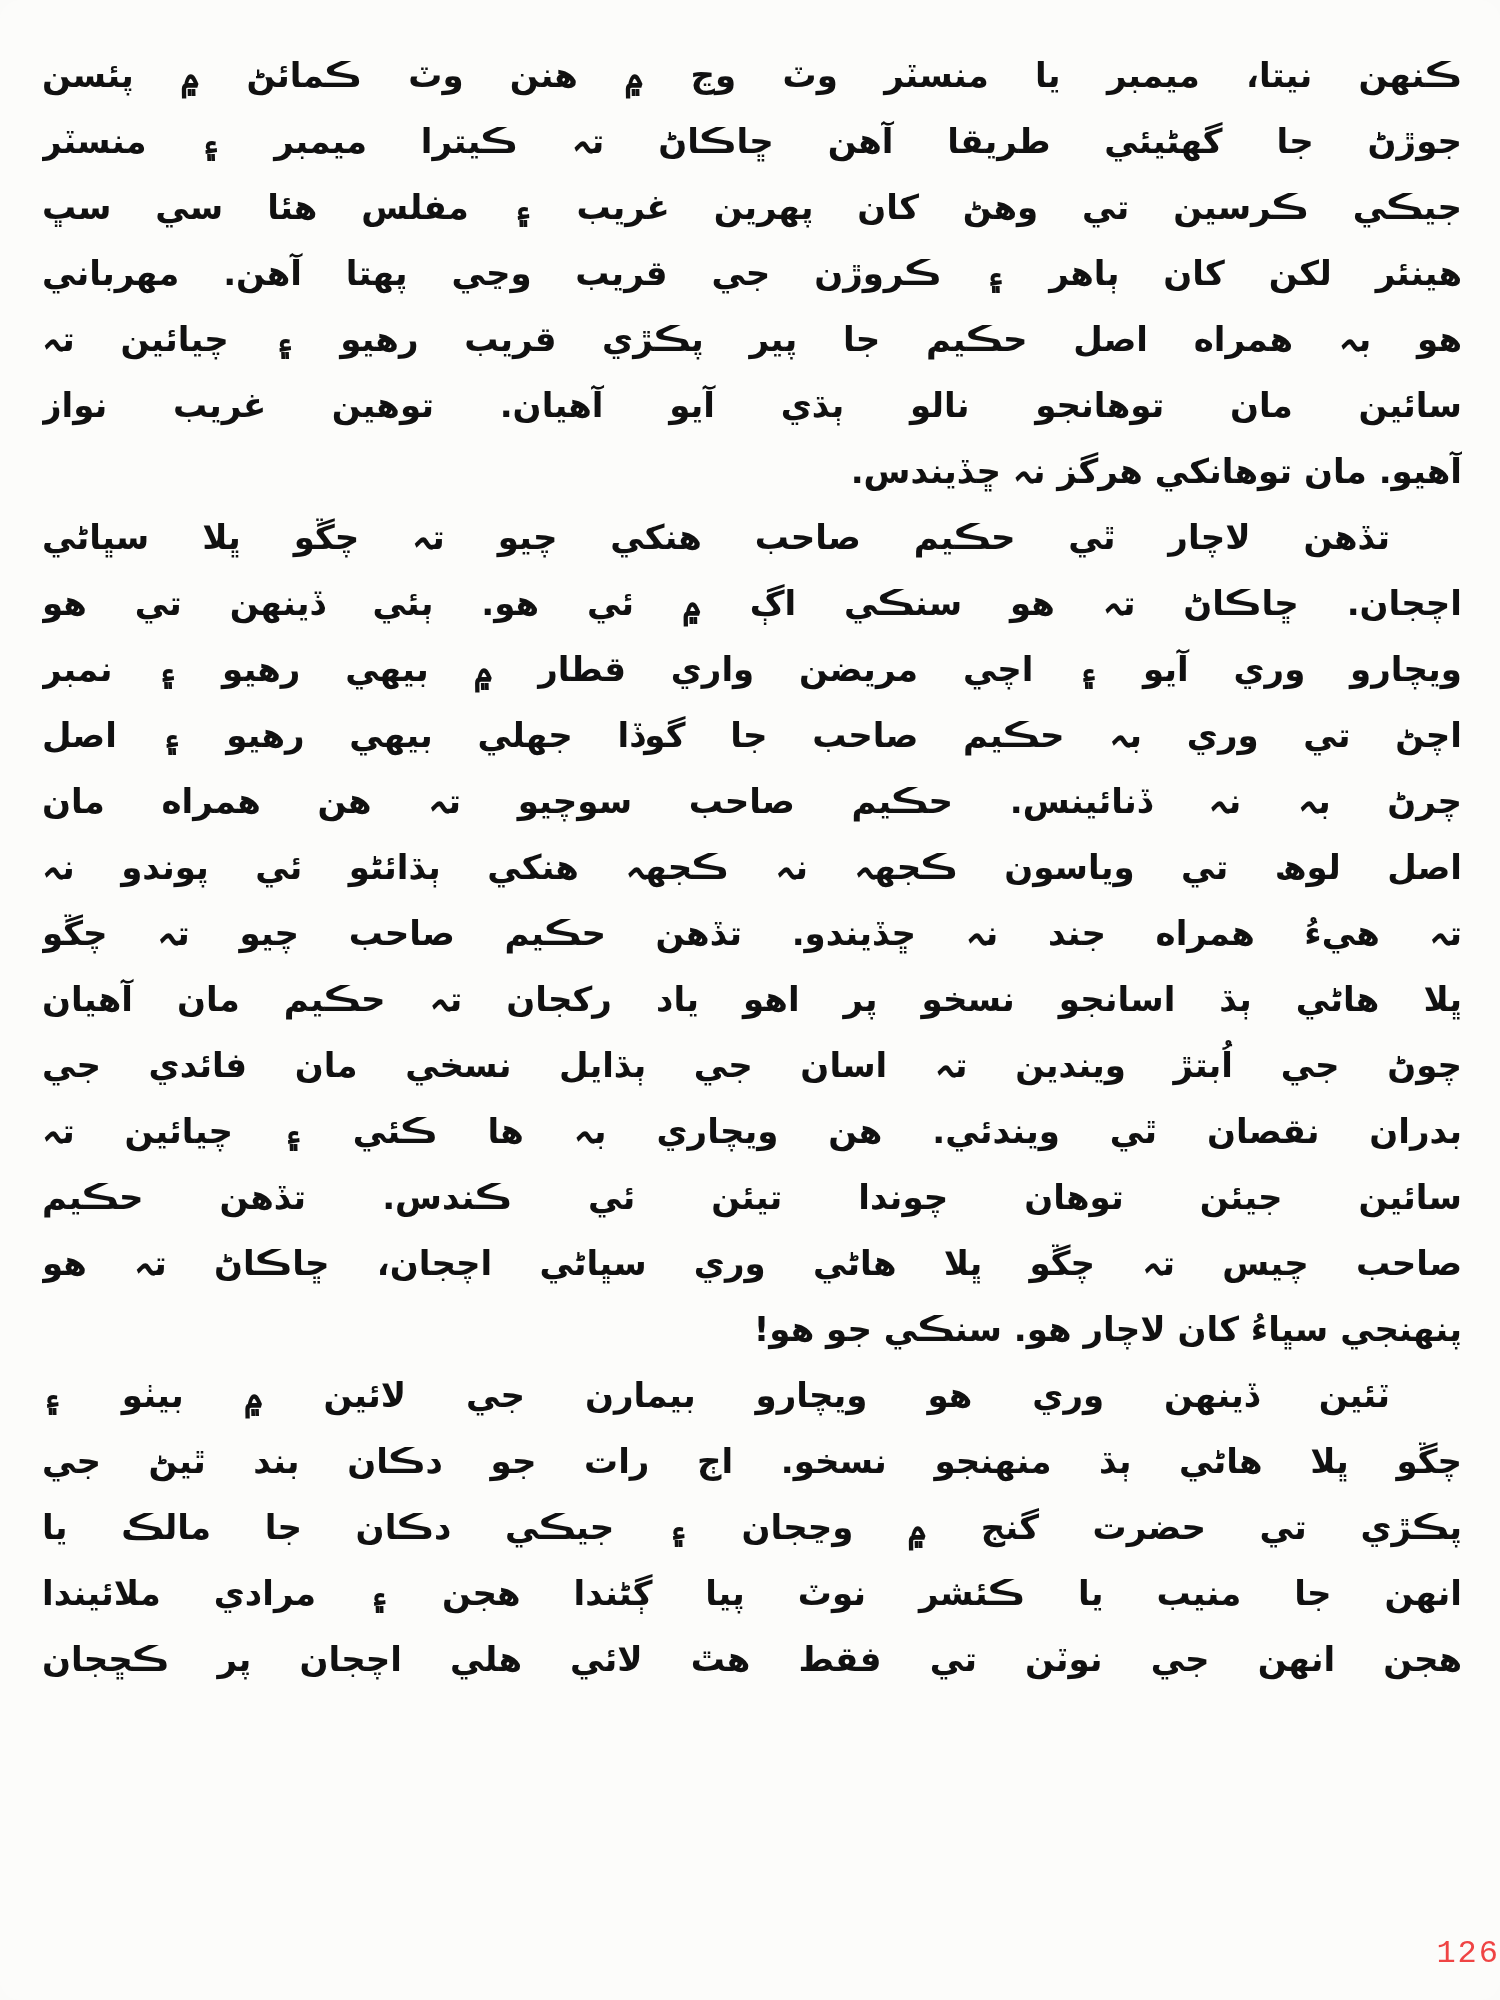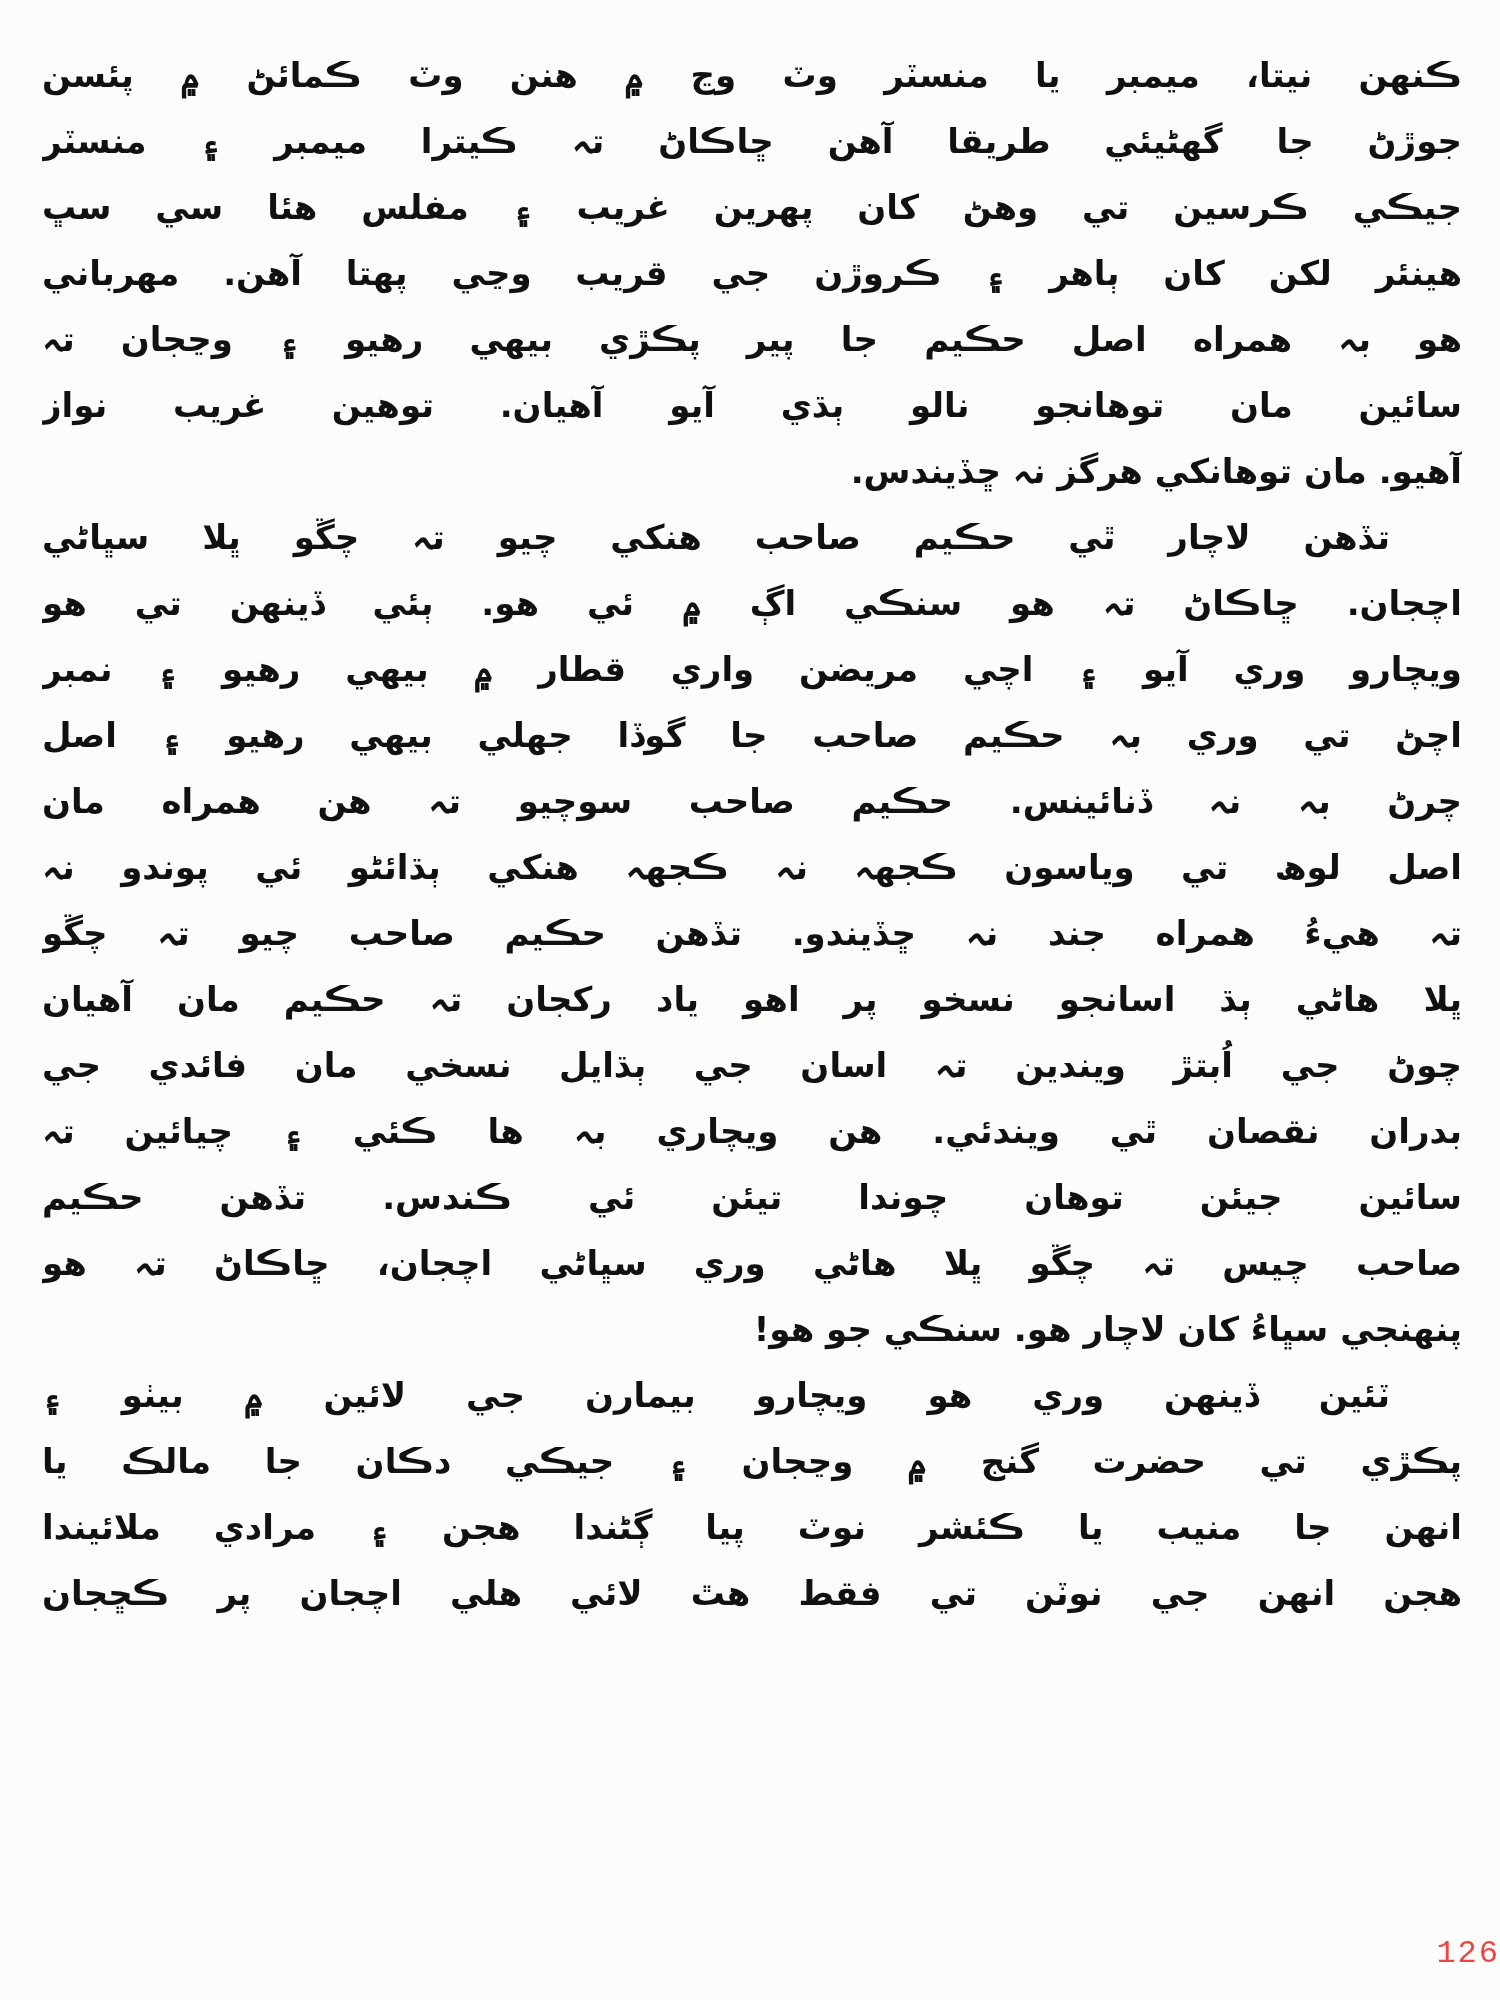--- a/index.html
+++ b/index.html
@@ -60,35 +60,36 @@
 </style>
 </head>
 <body>
 
 <div class="page">
   <div class="text-block">
       <div class="line">ڪنهن نيتا، ميمبر يا منسٽر وٽ وڃ ۾ هنن وٽ ڪمائڻ ۾ پئسن</div>
       <div class="line">جوڙڻ جا گهڻيئي طريقا آهن ڇاڪاڻ تہ ڪيترا ميمبر ۽ منسٽر</div>
       <div class="line">جيڪي ڪرسين تي وهڻ کان پهرين غريب ۽ مفلس هئا سي سڀ</div>
       <div class="line">هينئر لکن کان ٻاهر ۽ ڪروڙن جي قريب وڃي پهتا آهن. مهرباني</div>
-      <div class="line">هو بہ همراه اصل حڪيم جا پير پڪڙي بيهي رهيو ۽ وڃجان تہ</div>
+      <div class="line">هو بہ همراه اصل حڪيم جا پير پڪڙي قريب رهيو ۽ چيائين تہ</div>
       <div class="line">سائين مان توهانجو نالو ٻڌي آيو آهيان. توهين غريب نواز</div>
       <div class="line para-end">آهيو. مان توهانکي هرگز نہ ڇڏيندس.</div>
       <div class="line indent">تڏهن لاچار ٿي حڪيم صاحب هنکي چيو تہ چڱو ڀلا سڀاڻي</div>
       <div class="line">اچجان. ڇاڪاڻ تہ هو سنڪي اڳ ۾ ئي هو. ٻئي ڏينهن تي هو</div>
       <div class="line">ويچارو وري آيو ۽ اچي مريضن واري قطار ۾ بيهي رهيو ۽ نمبر</div>
       <div class="line">اچڻ تي وري بہ حڪيم صاحب جا گوڏا جهلي بيهي رهيو ۽ اصل</div>
       <div class="line">چرڻ بہ نہ ڏنائينس. حڪيم صاحب سوچيو تہ هن همراه مان</div>
       <div class="line">اصل لوھ تي وياسون ڪجهہ نہ ڪجهہ هنکي ٻڌائڻو ئي پوندو نہ</div>
       <div class="line">تہ هيءُ همراه جند نہ ڇڏيندو. تڏهن حڪيم صاحب چيو تہ چڱو</div>
       <div class="line">ڀلا هاڻي ٻڌ اسانجو نسخو پر اهو ياد رکجان تہ حڪيم مان آهيان</div>
       <div class="line">چوڻ جي اُبتڙ ويندين تہ اسان جي ٻڌايل نسخي مان فائدي جي</div>
       <div class="line">بدران نقصان ٿي ويندئي. هن ويچاري بہ ها ڪئي ۽ چيائين تہ</div>
       <div class="line">سائين جيئن توهان چوندا تيئن ئي ڪندس. تڏهن حڪيم</div>
       <div class="line">صاحب چيس تہ چڱو ڀلا هاڻي وري سڀاڻي اچجان، ڇاڪاڻ تہ هو</div>
       <div class="line para-end">پنهنجي سڀاءُ کان لاچار هو. سنڪي جو هو!</div>
       <div class="line indent">ٽئين ڏينهن وري هو ويچارو بيمارن جي لائين ۾ بيٺو ۽</div>
+      <div class="line">چڱو ڀلا هاڻي ٻڌ منهنجو نسخو. اڄ رات جو دڪان بند ٿيڻ جي</div>
       <div class="line">پڪڙي تي حضرت گنج ۾ وڃجان ۽ جيڪي دڪان جا مالڪ يا</div>
       <div class="line">انهن جا منيب يا ڪئشر نوٽ پيا ڳڻندا هجن ۽ مرادي ملائيندا</div>
       <div class="line">هجن انهن جي نوٽن تي فقط هٿ لائي هلي اچجان پر ڪڇجان</div>
     </div>
   <div class="page-number">126</div>
 </div>
 
 </body></html>

